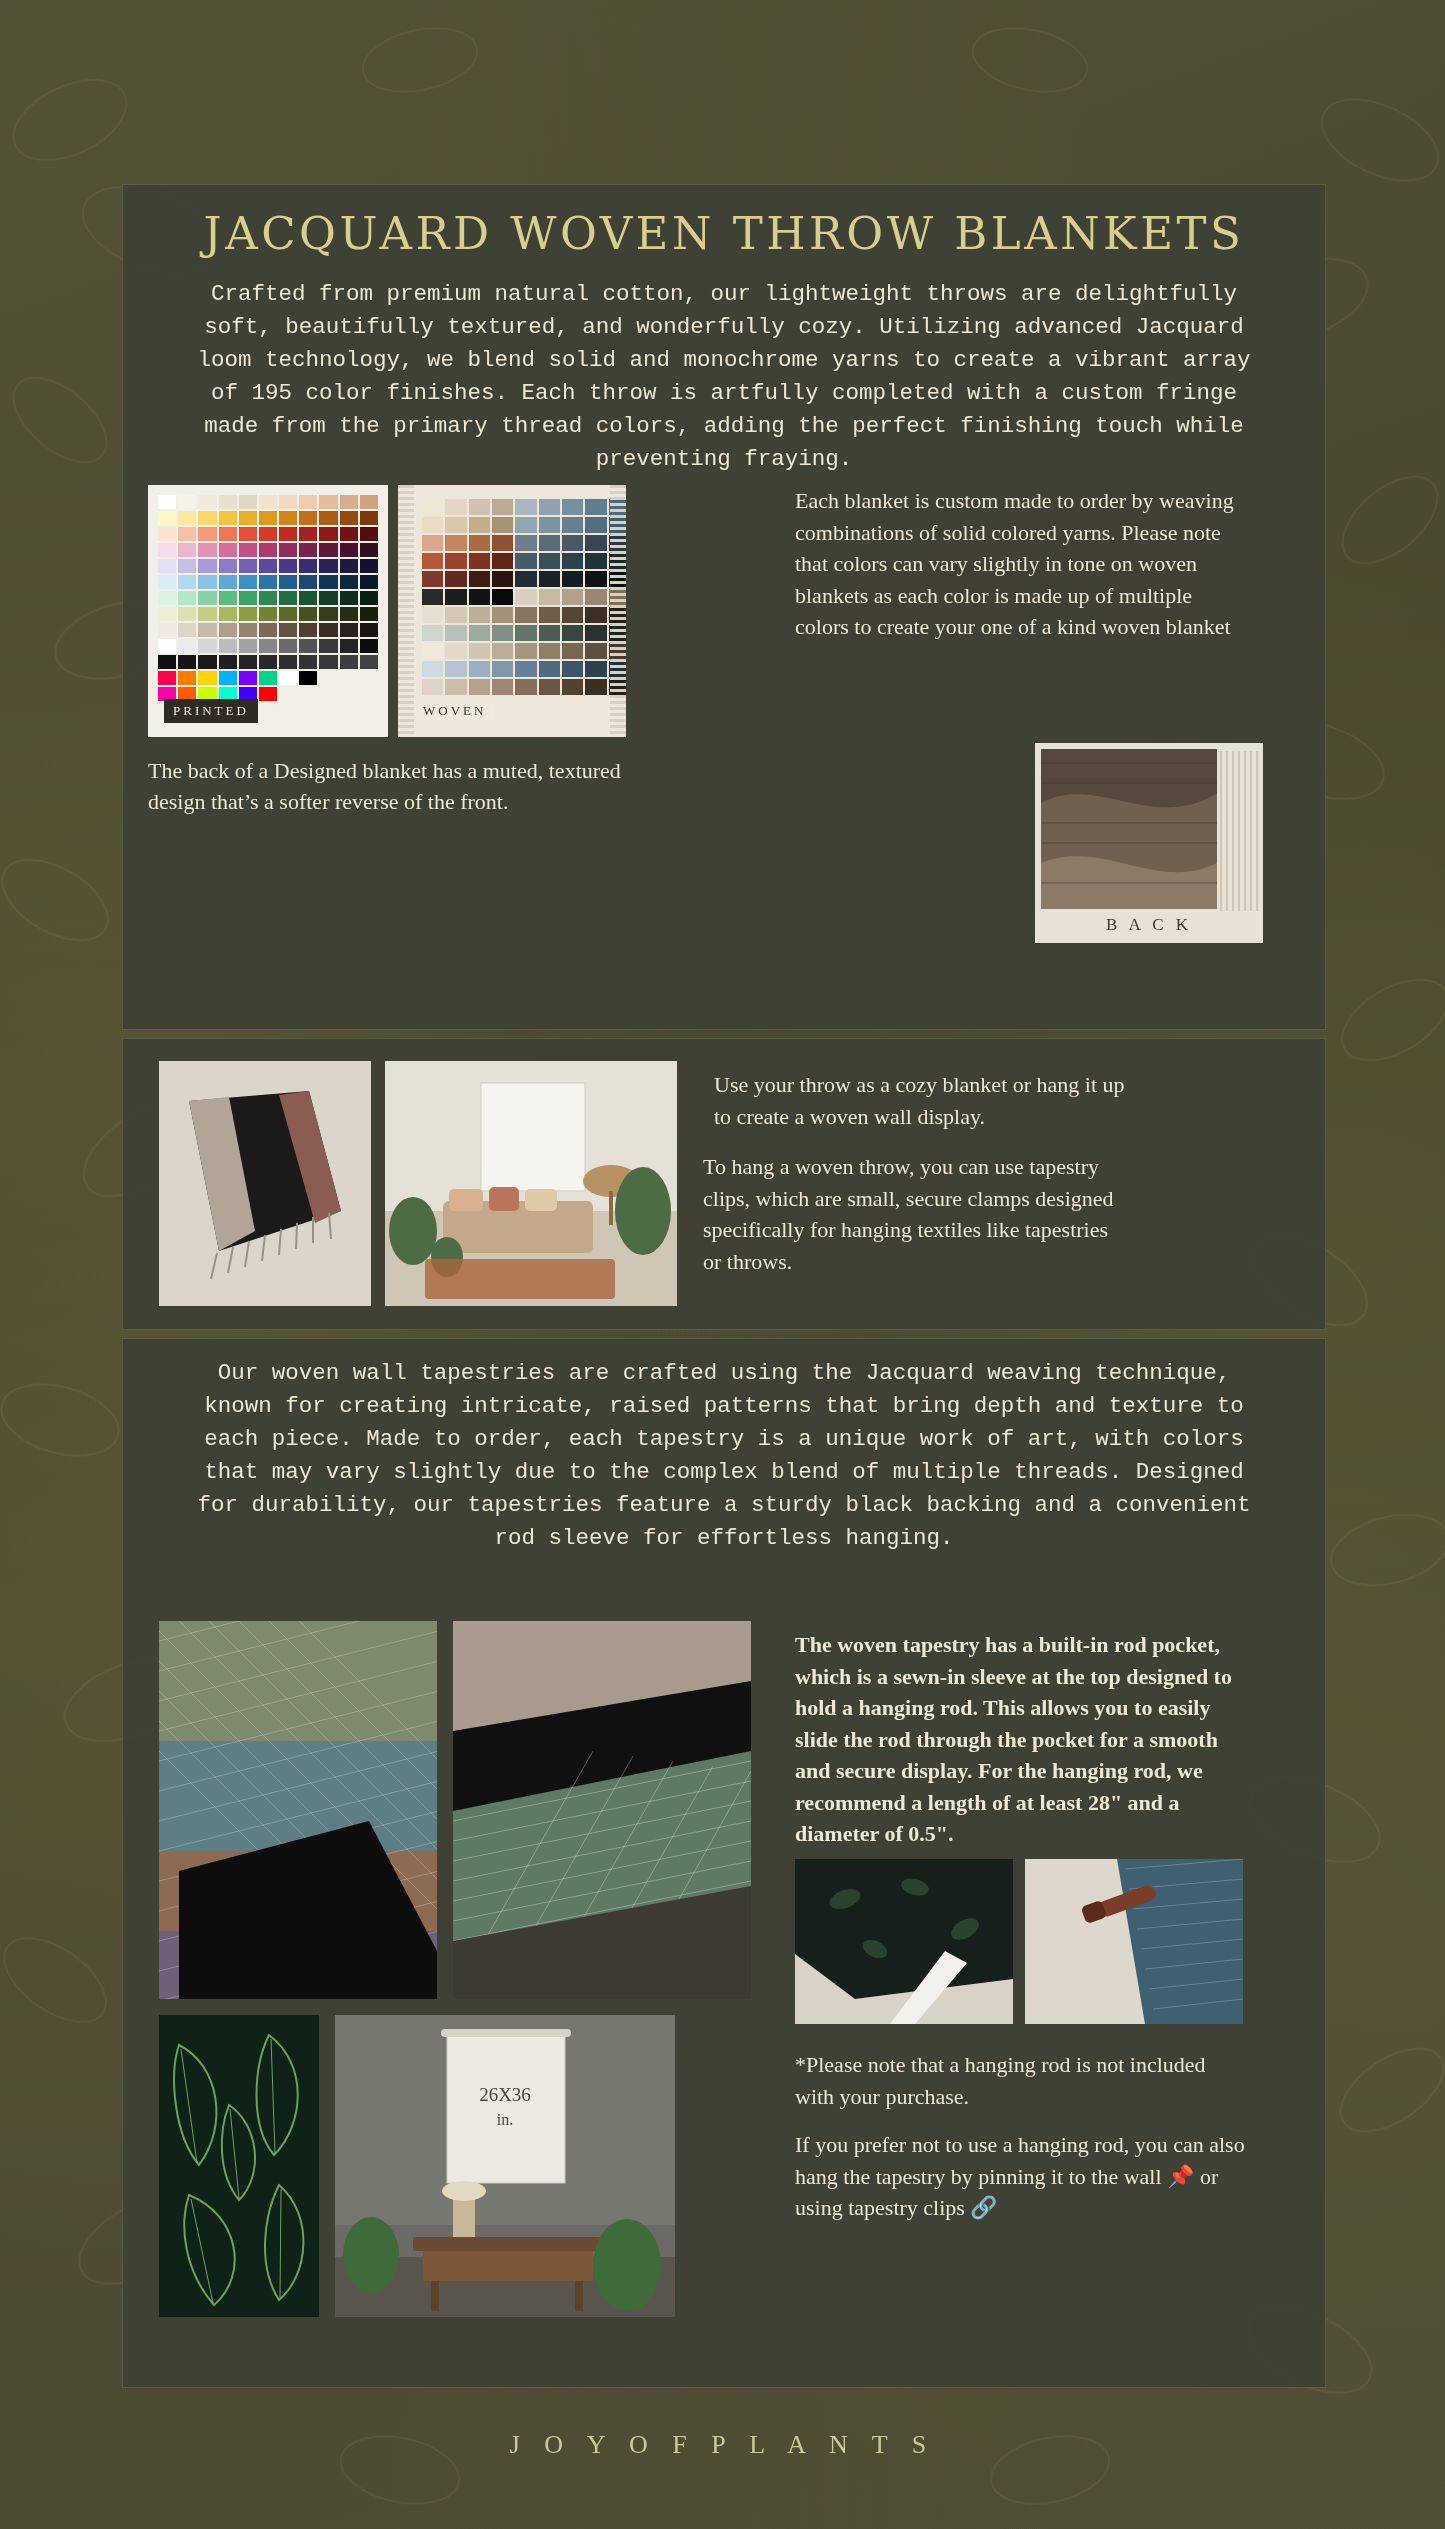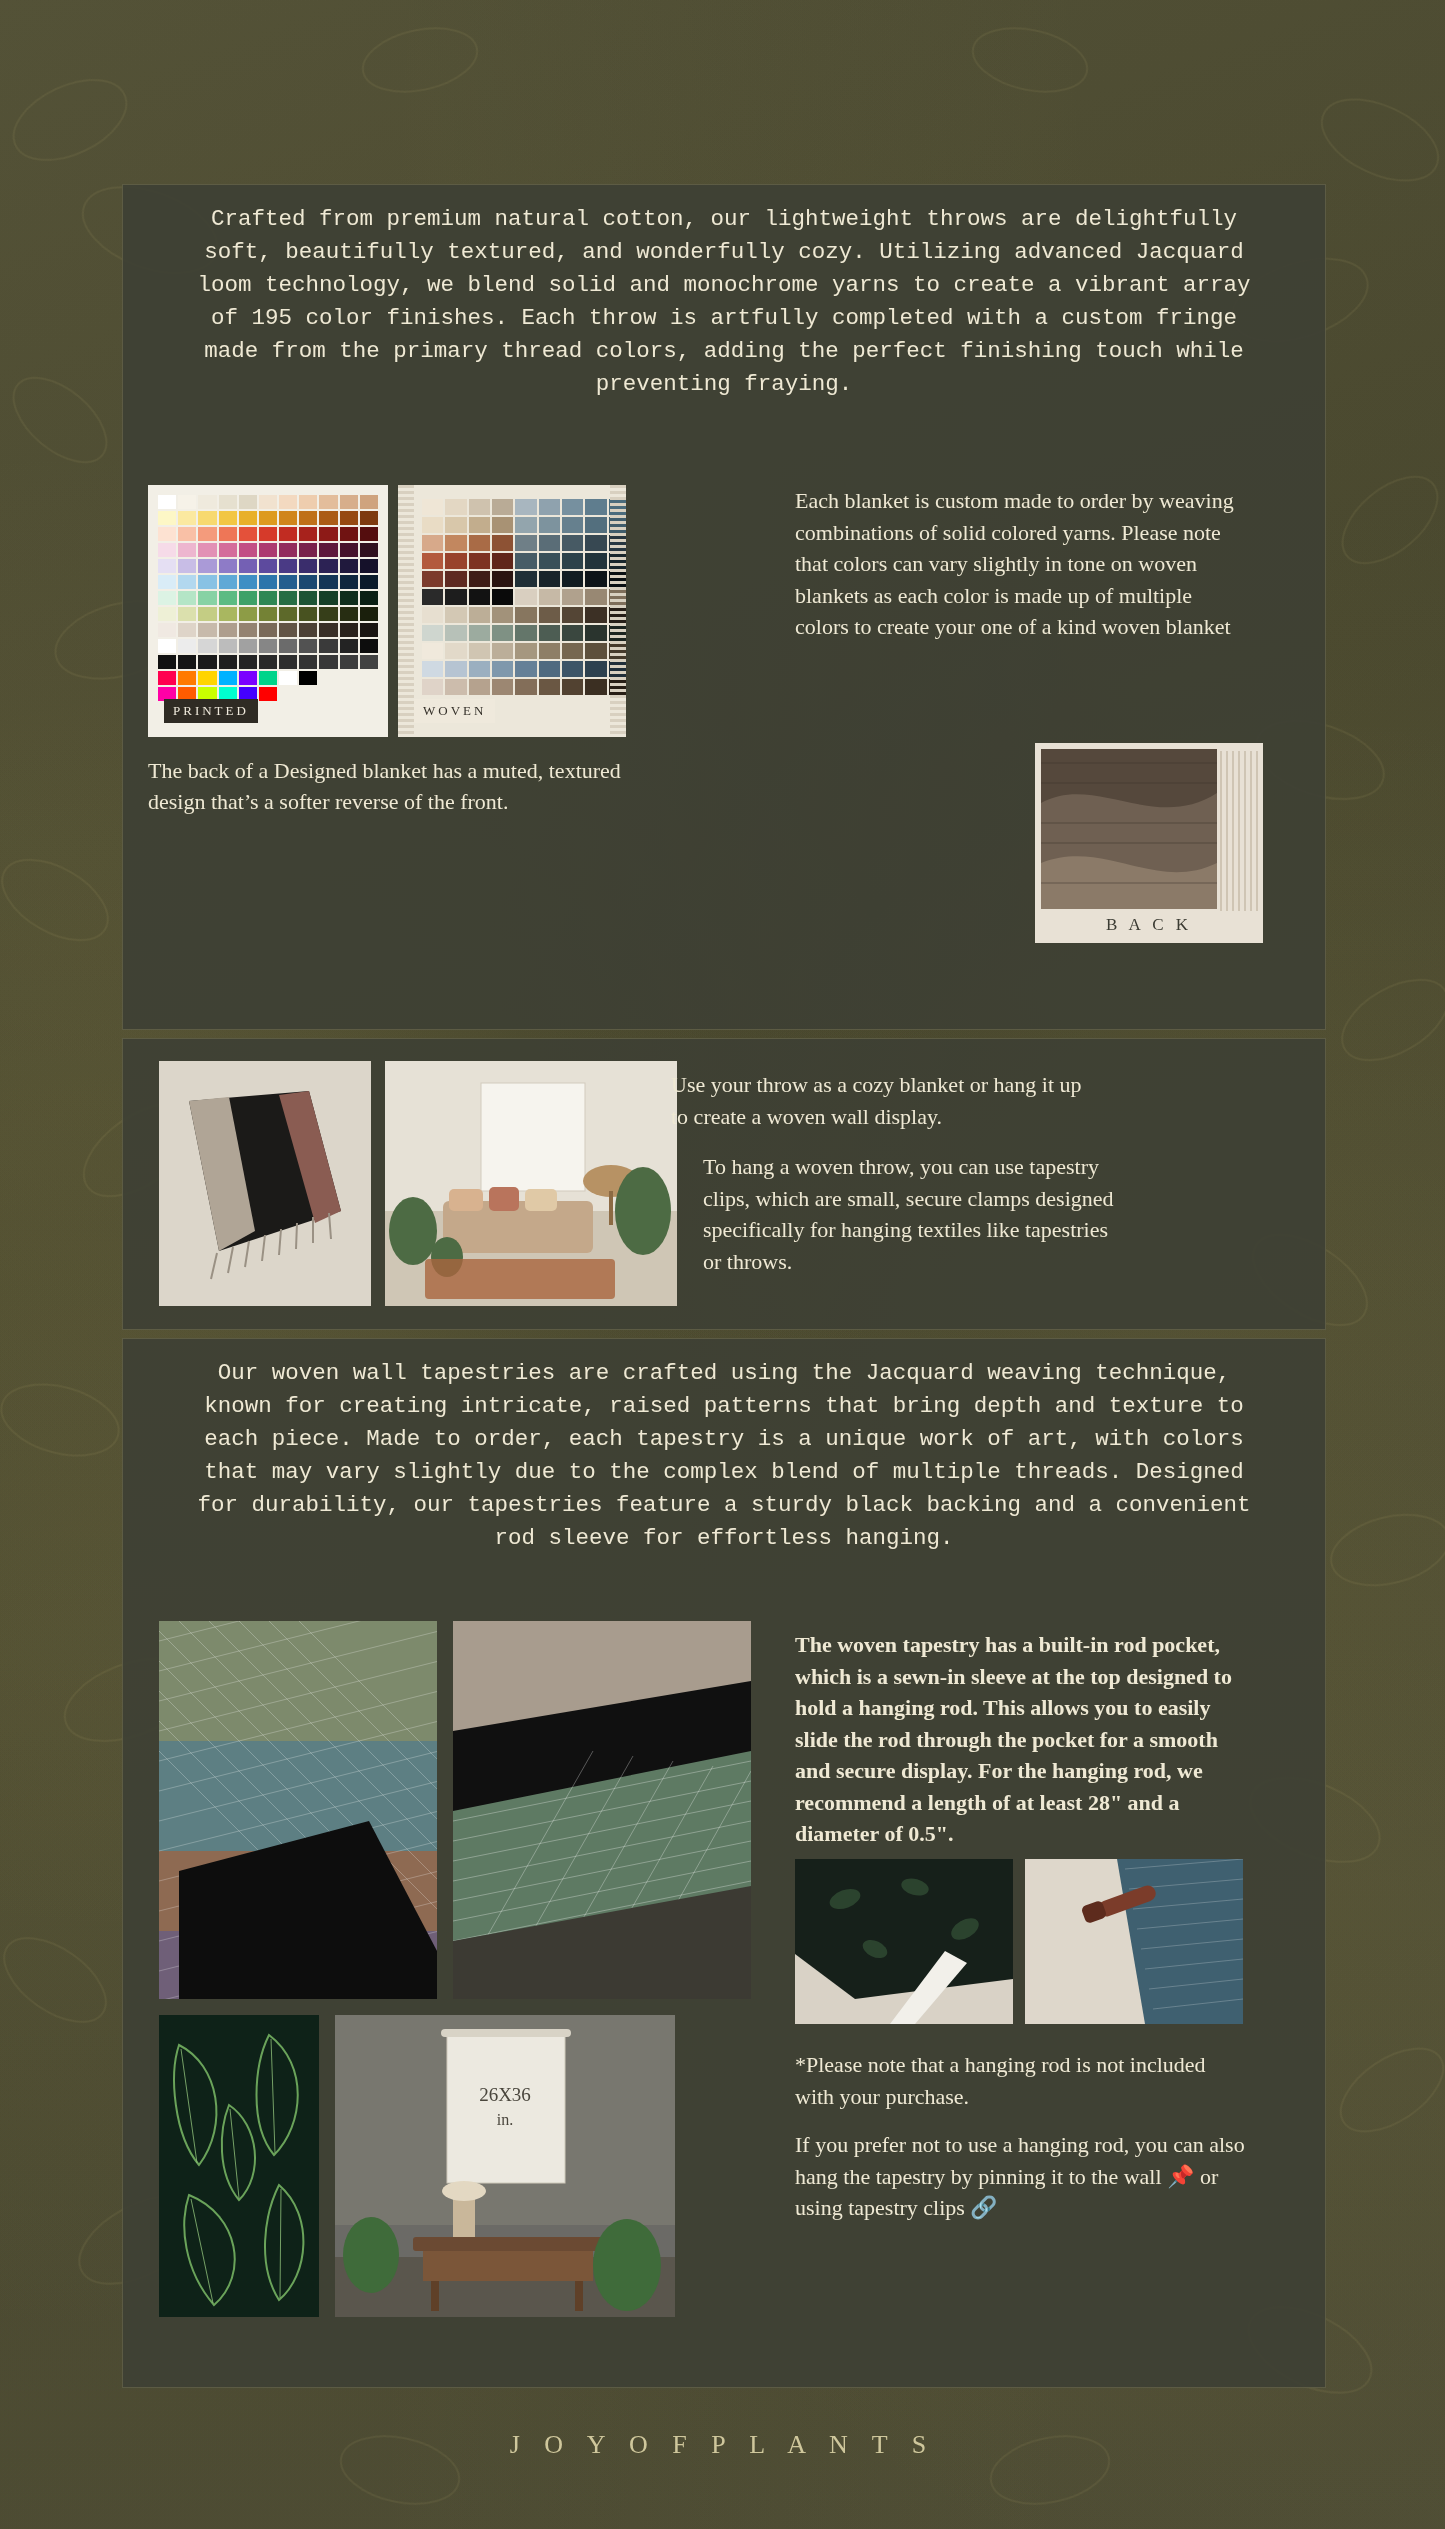--- a/index.html
+++ b/index.html
@@ -145,20 +145,21 @@
         <ellipse cx="420" cy="60" rx="58" ry="30" transform="rotate(-12 420 60)"></ellipse>
         <ellipse cx="1030" cy="60" rx="58" ry="30" transform="rotate(12 1030 60)"></ellipse>
       </g>
     </svg>
   </div>
 
   <div class="brand-top">J O Y   O F   P L A N T S</div>
   <div class="subtitle">Printed Fabric vs. Woven Fabric</div>
 
   <div class="panel" id="panel-blankets">
+    <h2 class="section-title">JACQUARD WOVEN THROW BLANKETS</h2>
     <div class="intro">Crafted from premium natural cotton, our lightweight throws are delightfully soft, beautifully textured, and wonderfully cozy. Utilizing advanced Jacquard loom technology, we blend solid and monochrome yarns to create a vibrant array of 195 color finishes. Each throw is artfully completed with a custom fringe made from the primary thread colors, adding the perfect finishing touch while preventing fraying.</div>
 
     <div class="img swatchwrap" style="left:275px;top:300px;width:228px;height:252px;background:#ece7da;">
       <div class="fringe" style="left:0;"></div>
         <div class="fringe" style="right:0;"></div>
       <div class="swatch-grid" style="grid-template-columns:repeat(9,1fr);grid-auto-rows:16px;margin:4px 14px;">
         <i style="background:#efe6d6"></i>
           <i style="background:#e3d7c3"></i>
           <i style="background:#cfc2ae"></i>
           <i style="background:#b9ab96"></i>
@@ -457,21 +458,21 @@
         <ellipse cx="226" cy="120" rx="28" ry="16" fill="#b79264"></ellipse>
         <path d="M226 130 v34" stroke="#8c6a43" stroke-width="4"></path>
         <g fill="#4d6b44">
           <ellipse cx="258" cy="150" rx="28" ry="44"></ellipse>
           <ellipse cx="28" cy="170" rx="24" ry="34"></ellipse>
           <ellipse cx="62" cy="196" rx="16" ry="20"></ellipse>
         </g>
         <rect x="40" y="198" width="190" height="40" rx="4" fill="#a9653f" opacity=".8"></rect>
       </svg>
     </div>
-    <div class="cap para" style="left:548px;top:30px;width:420px;font-family:Liberation Serif, serif;">Use your throw as a cozy blanket or hang it up to create a woven wall display.</div>
+    <div class="cap para" style="left:591px;top:30px;width:420px;font-family:Liberation Serif, serif;">Use your throw as a cozy blanket or hang it up to create a woven wall display.</div>
     <div class="cap para" style="left:580px;top:112px;width:420px;"> To hang a woven throw, you can use tapestry clips, which are small, secure clamps designed specifically for hanging textiles like tapestries or throws.</div>
   </div>
 
   <div class="panel" id="panel-wall">
     <div class="intro">Our woven wall tapestries are crafted using the Jacquard weaving technique, known for creating intricate, raised patterns that bring depth and texture to each piece. Made to order, each tapestry is a unique work of art, with colors that may vary slightly due to the complex blend of multiple threads. Designed for durability, our tapestries feature a sturdy  black backing and a convenient rod sleeve for effortless hanging.</div>
 
     <div class="img" style="left:36px;top:282px;width:278px;height:378px;">
       <svg width="278" height="378" viewBox="0 0 278 378" aria-hidden="true">
         <rect width="278" height="378" fill="#6b7c72"></rect>
         <g>

